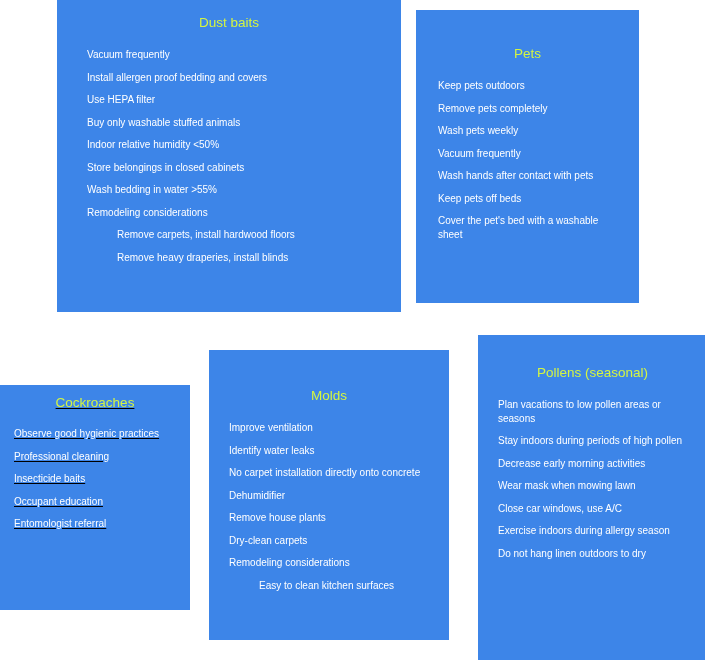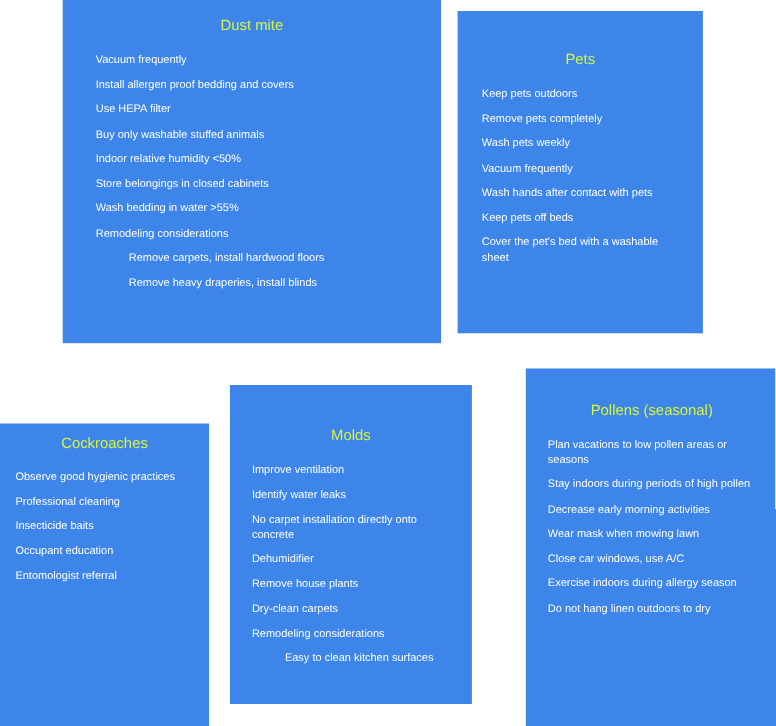--- a/index.html
+++ b/index.html
@@ -53,42 +53,43 @@
   }
   #panel-dustmite .panel-title { margin-bottom: 18px; margin-left: -12px; }
 
   #panel-pets {
     left: 416px; top: 10px; width: 223px; height: 293px;
     padding: 36px 16px 0 22px;
   }
   #panel-pets .panel-title { margin-bottom: 18px; margin-left: -6px; }
 
   #panel-cockroaches {
-    left: 0px; top: 385px; width: 190px; height: 275px;
+    left: 0px; top: 385px; width: 190px; height: 225px;
     padding: 10px 14px 0 14px;
+    text-decoration: underline;
   }
   #panel-cockroaches .panel-title { margin-bottom: 17px; }
 
   #panel-molds {
-    left: 209px; top: 350px; width: 220px; height: 290px;
+    left: 209px; top: 350px; width: 240px; height: 290px;
     padding: 38px 14px 0 20px;
   }
   #panel-molds .panel-title { margin-bottom: 18px; margin-left: -6px; }
 
   #panel-pollens {
     left: 478px; top: 335px; width: 227px; height: 375px;
     padding: 30px 14px 0 20px;
   }
   #panel-pollens .panel-title { margin-bottom: 18px; margin-left: -4px; }
 </style>
 </head>
 <body>
 
 <div class="panel" id="panel-dustmite">
-  <div class="panel-title">Dust mite</div>
+  <div class="panel-title">Dust baits</div>
   <ul class="items">
     <li class="item">Vacuum frequently</li>
     <li class="item">Install allergen proof bedding and covers</li>
     <li class="item">Use HEPA filter</li>
     <li class="item">Buy only washable stuffed animals</li>
     <li class="item">Indoor relative humidity &lt;50%</li>
     <li class="item">Store belongings in closed cabinets</li>
     <li class="item">Wash bedding in water &gt;55%</li>
     <li class="item">Remodeling considerations</li>
     <li class="item sub">Remove carpets,  install hardwood floors</li>

